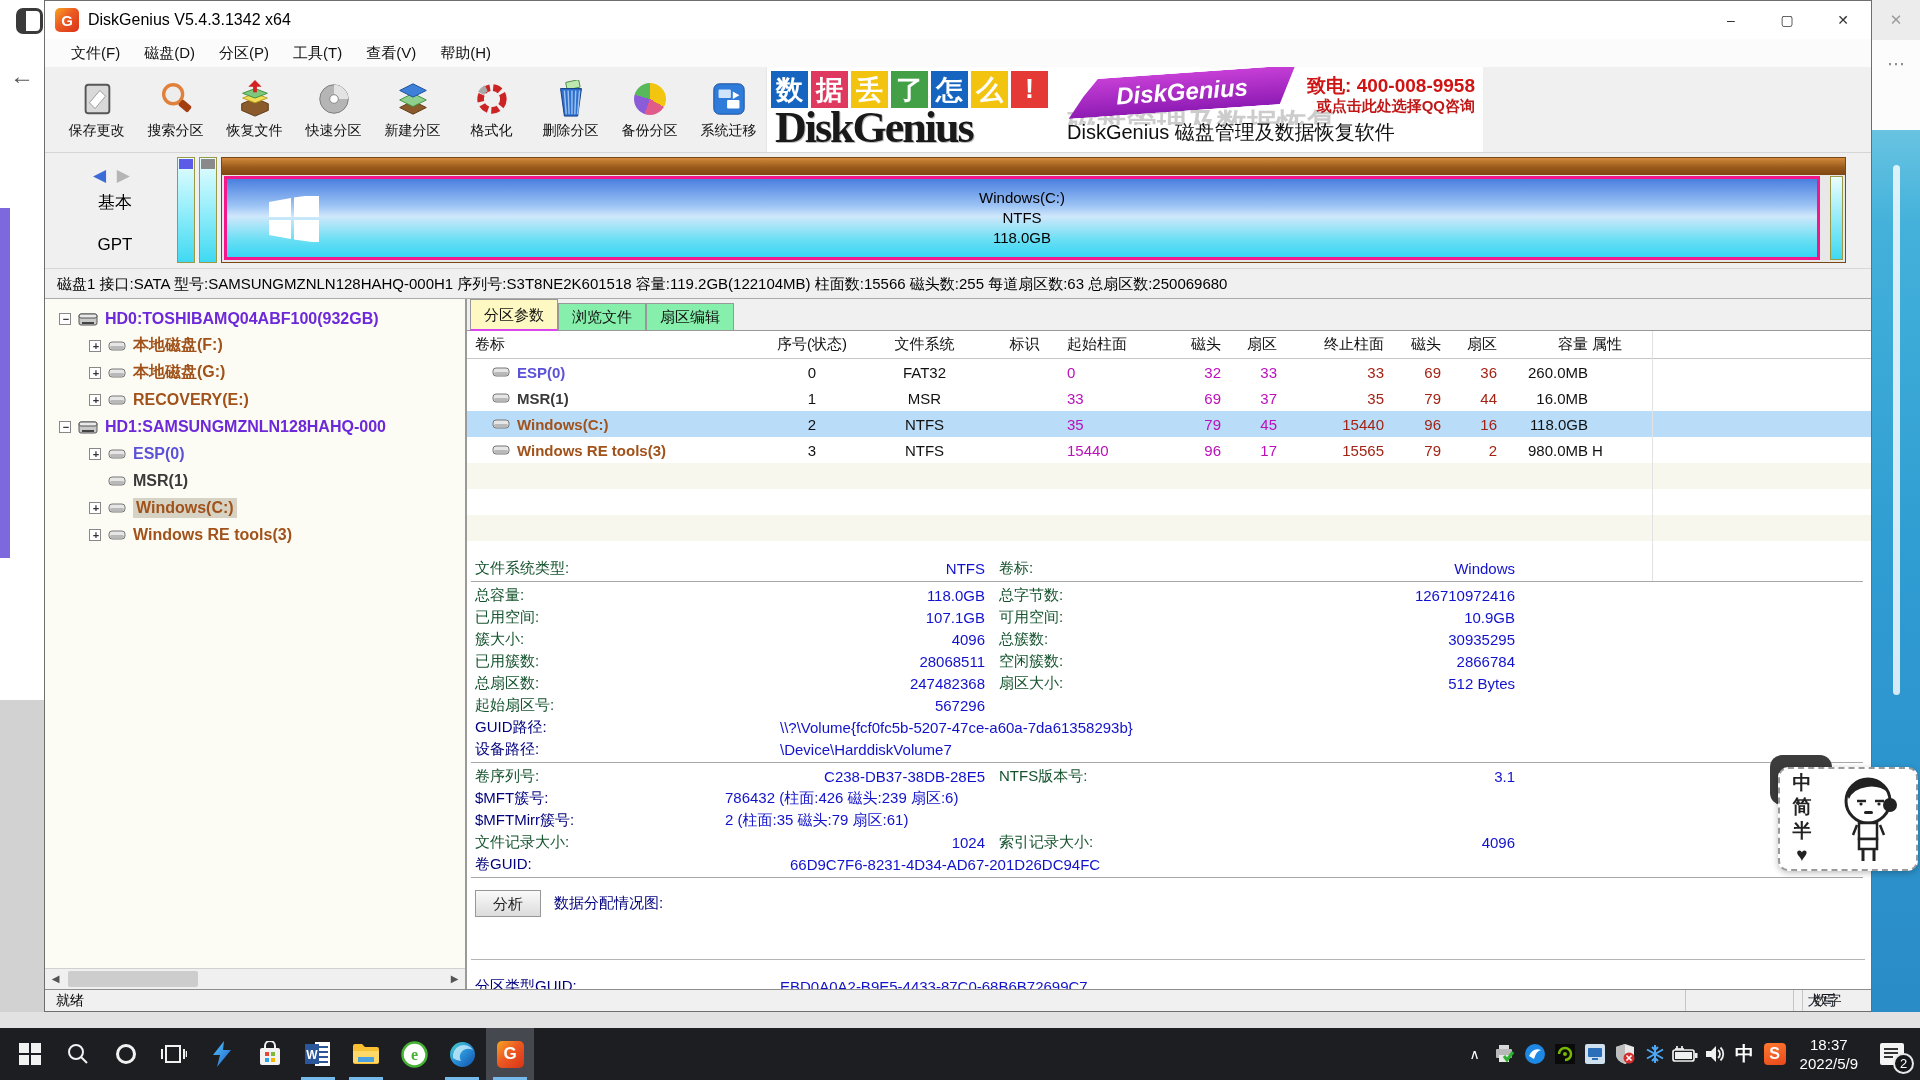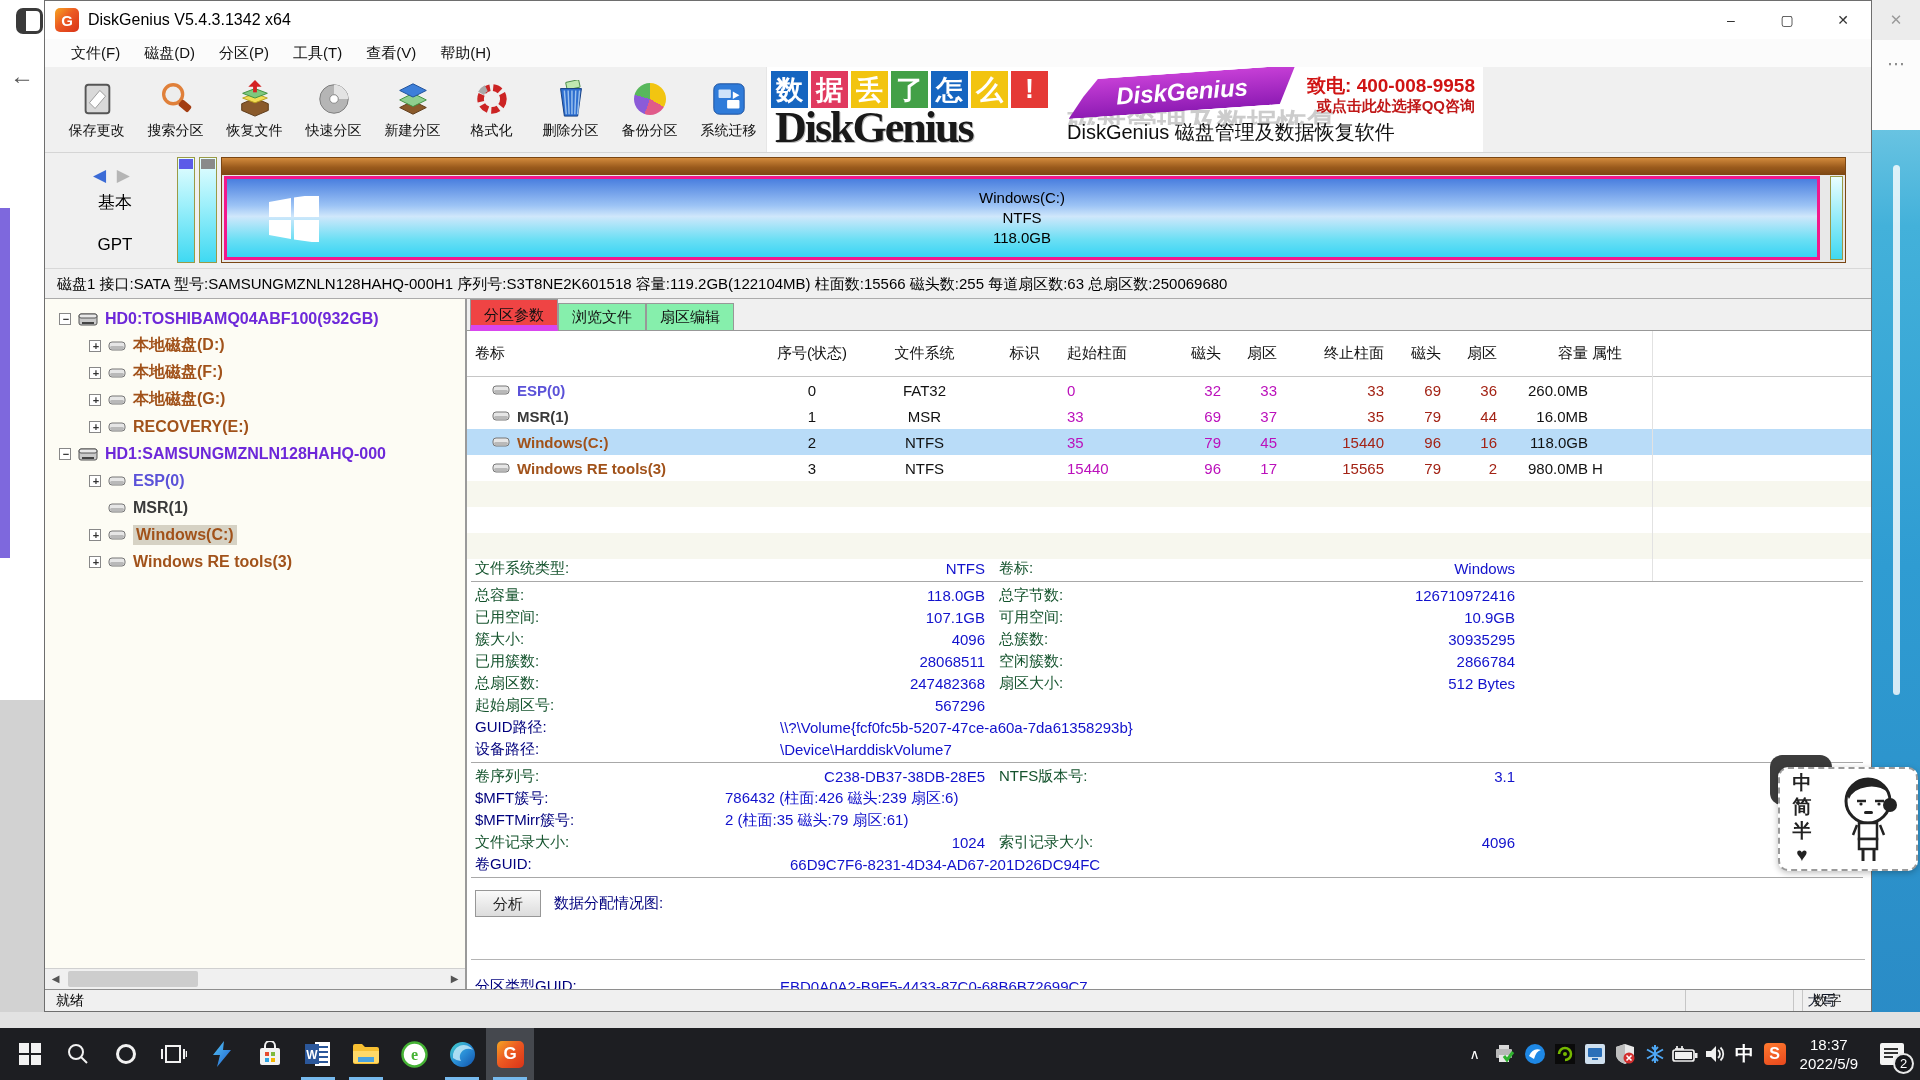--- a/index.html
+++ b/index.html
@@ -73,22 +73,22 @@
 .c-bk{color:#6d28d9}.c-br{color:#a1521a}.c-bl{color:#5b52d8}.c-gy{color:#3a3a3a}
 .tsel{background:#d6d2c4;padding:1px 3px}
 .tree-hscroll{position:absolute;left:0;bottom:0;width:420px;height:21px;background:#f0f0f0;border-top:1px solid #d0d0d0;display:flex;align-items:center}
 .harr{width:21px;height:20px;text-align:center;font-size:10px;color:#555;line-height:20px;background:#f0f0f0}
 .hthumb{width:130px;height:16px;background:#cdcdcd;border-radius:2px;margin-left:2px}
 .hsp{flex:1}
 
 .rightpanel{flex:1;position:relative;background:#fff;overflow:hidden}
 .tabbar{height:32px;background:#f0f0f0;border-bottom:1px solid #989898;display:flex;align-items:flex-end;padding-left:3px}
 .tab{height:27px;padding:0 13px;line-height:26px;font-size:15px;border:1px solid #989898;border-bottom:none;background:#86efac;color:#111}
-.tab.active{background:#ef4444;height:32px;line-height:30px;margin-bottom:-1px;border-bottom:6px solid #d946ef}
-.thead{height:46px;display:flex;align-items:center;border-bottom:1px solid #c6c6c6;font-size:15px}
+.tab.active{background:#fef9c3;height:32px;line-height:30px;margin-bottom:-1px;border-bottom:2px solid #d946ef}
+.thead{height:28px;display:flex;align-items:center;border-bottom:1px solid #c6c6c6;font-size:15px}
 .trowt{height:26px;display:flex;align-items:center;font-size:15px}
 .selrow{background:#b9dcf8}
 .col-name{width:290px;display:flex;align-items:center;padding-left:8px;font-weight:bold}
 .trowt .col-name{padding-left:25px;gap:7px}
 .col-idx{width:110px;text-align:center}
 .col-fs{width:115px;text-align:center}
 .col-flag{width:85px;text-align:center}
 .col-sc{width:105px;padding-right:8px}
 .col-h{width:57px;text-align:right;padding-right:8px}
 .col-s{width:56px;text-align:right;padding-right:8px}
@@ -347,30 +347,20 @@
         <span class="c-bk">HD0:TOSHIBAMQ04ABF100(932GB)</span>
       </div>
       <div class="trow ind2">
         <span class="exp plus"></span>
         <span class="icn">
             <svg width="18" height="12" viewBox="0 0 18 12">
               <rect x="1" y="2" width="16" height="8" rx="3" fill="#e6e6e6" stroke="#777"></rect>
               <rect x="2" y="6" width="14" height="3" rx="1.5" fill="#b9b9b9"></rect>
             </svg>
           </span>
-        <span class="c-br">本地磁盘(D:)</span>
-      </div>
-      <div class="trow ind2">
-        <span class="exp plus"></span>
-        <span class="icn">
-            <svg width="18" height="12" viewBox="0 0 18 12">
-              <rect x="1" y="2" width="16" height="8" rx="3" fill="#e6e6e6" stroke="#777"></rect>
-              <rect x="2" y="6" width="14" height="3" rx="1.5" fill="#b9b9b9"></rect>
-            </svg>
-          </span>
         <span class="c-br">本地磁盘(F:)</span>
       </div>
       <div class="trow ind2">
         <span class="exp plus"></span>
         <span class="icn">
             <svg width="18" height="12" viewBox="0 0 18 12">
               <rect x="1" y="2" width="16" height="8" rx="3" fill="#e6e6e6" stroke="#777"></rect>
               <rect x="2" y="6" width="14" height="3" rx="1.5" fill="#b9b9b9"></rect>
             </svg>
           </span>

